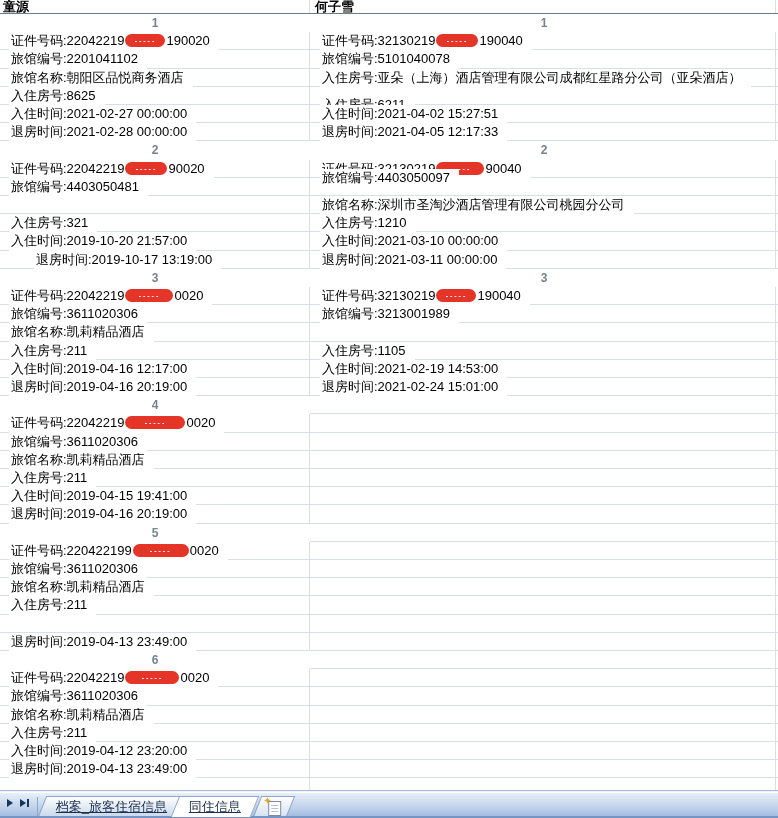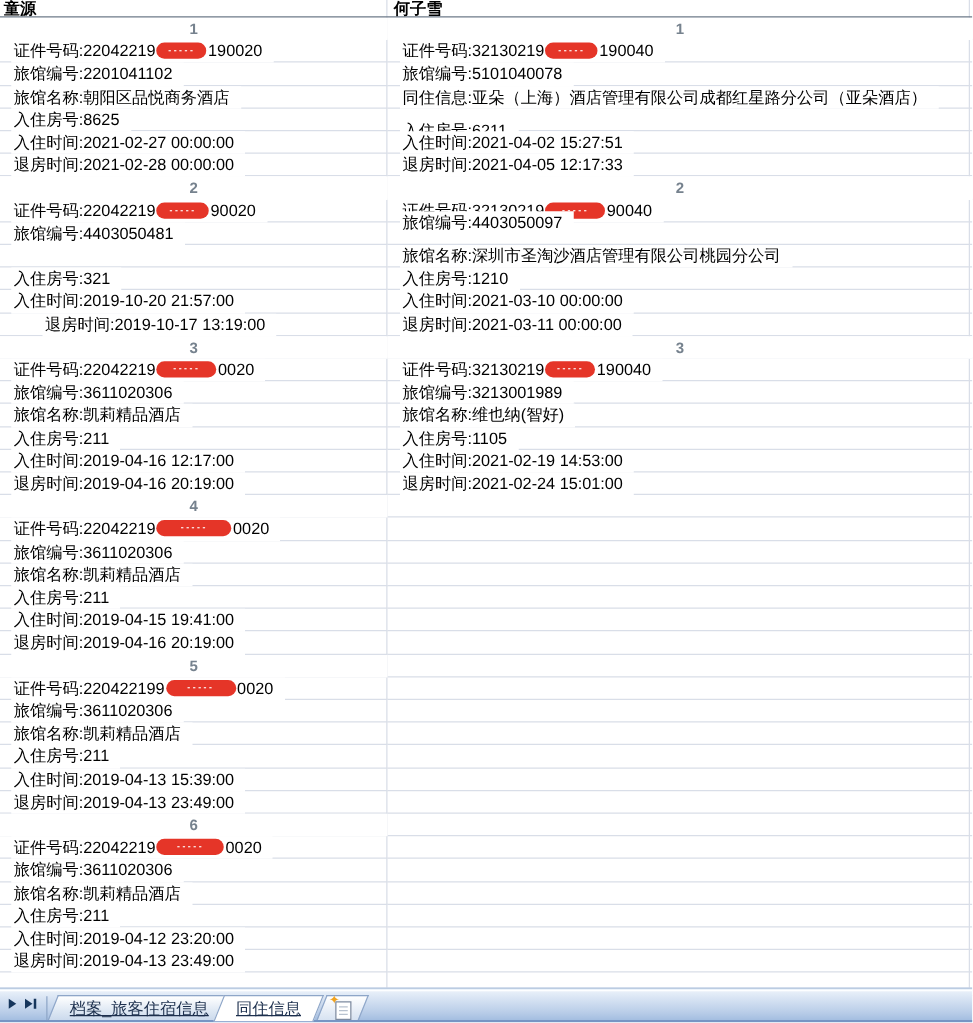--- a/index.html
+++ b/index.html
@@ -137,21 +137,20 @@
         <div class="cell-line" style="top: 432.6px; left: 9px; height: 18.2px; line-height: 18.2px;">旅馆编号:3611020306</div>
         <div class="cell-line" style="top: 450.8px; left: 9px; height: 18.2px; line-height: 18.2px;">旅馆名称:凯莉精品酒店</div>
         <div class="cell-line" style="top: 469px; left: 9px; height: 18.2px; line-height: 18.2px;">入住房号:211</div>
         <div class="cell-line" style="top: 487.2px; left: 9px; height: 18.2px; line-height: 18.2px;">入住时间:2019-04-15 19:41:00</div>
         <div class="cell-line" style="top: 505.4px; left: 9px; height: 18.2px; line-height: 18.2px;">退房时间:2019-04-16 20:19:00</div>
         <div class="idx-row" style="top: 523.6px; height: 18.2px; line-height: 18.2px; color: rgb(118, 130, 142);">5</div>
         <div class="cell-line" style="top: 541.8px; left: 9px; height: 18.2px; line-height: 18.2px;">证件号码:220422199<span class="redact" style="width: 56px; background: rgb(229, 53, 40);">-----</span>0020</div>
         <div class="cell-line" style="top: 560px; left: 9px; height: 18.2px; line-height: 18.2px;">旅馆编号:3611020306</div>
         <div class="cell-line" style="top: 578.2px; left: 9px; height: 18.2px; line-height: 18.2px;">旅馆名称:凯莉精品酒店</div>
         <div class="cell-line" style="top: 596.4px; left: 9px; height: 18.2px; line-height: 18.2px;">入住房号:211</div>
-        <div class="cell-line" style="top: 614.6px; left: 9px; height: 18.2px; line-height: 18.2px;">入住时间:2019-04-13 15:39:00</div>
         <div class="cell-line" style="top: 632.8px; left: 9px; height: 18.2px; line-height: 18.2px;">退房时间:2019-04-13 23:49:00</div>
         <div class="idx-row" style="top: 651px; height: 18.2px; line-height: 18.2px; color: rgb(118, 130, 142);">6</div>
         <div class="cell-line" style="top: 669.2px; left: 9px; height: 18.2px; line-height: 18.2px;">证件号码:22042219<span class="redact" style="width: 54px; background: rgb(229, 53, 40);">-----</span>0020</div>
         <div class="cell-line" style="top: 687.4px; left: 9px; height: 18.2px; line-height: 18.2px;">旅馆编号:3611020306</div>
         <div class="cell-line" style="top: 705.6px; left: 9px; height: 18.2px; line-height: 18.2px;">旅馆名称:凯莉精品酒店</div>
         <div class="cell-line" style="top: 723.8px; left: 9px; height: 18.2px; line-height: 18.2px;">入住房号:211</div>
         <div class="cell-line" style="top: 742px; left: 9px; height: 18.2px; line-height: 18.2px;">入住时间:2019-04-12 23:20:00</div>
         <div class="cell-line" style="top: 760.2px; left: 9px; height: 18.2px; line-height: 18.2px;">退房时间:2019-04-13 23:49:00</div>
       </div>
 
@@ -197,35 +196,34 @@
         <div class="hline" style="top: 686.4px; background: rgb(217, 222, 232);"></div>
         <div class="hline" style="top: 704.6px; background: rgb(217, 222, 232);"></div>
         <div class="hline" style="top: 722.8px; background: rgb(217, 222, 232);"></div>
         <div class="hline" style="top: 741px; background: rgb(217, 222, 232);"></div>
         <div class="hline" style="top: 759.2px; background: rgb(217, 222, 232);"></div>
         <div class="hline" style="top: 777.4px; background: rgb(217, 222, 232);"></div>
         <div class="hline" style="top: 795.6px; background: rgb(217, 222, 232);"></div>
         <div class="idx-row" style="top: 14px; height: 18.2px; line-height: 18.2px; color: rgb(118, 130, 142);">1</div>
         <div class="cell-line" style="top: 32.2px; left: 10px; height: 18.2px; line-height: 18.2px;">证件号码:32130219<span class="redact" style="width: 42px; background: rgb(229, 53, 40);">-----</span>190040</div>
         <div class="cell-line" style="top: 50.4px; left: 10px; height: 18.2px; line-height: 18.2px;">旅馆编号:5101040078</div>
-        <div class="cell-line" style="top: 68.6px; left: 10px; height: 18.2px; line-height: 18.2px;">同住信息:亚朵（上海）酒店管理有限公司成都红星路分公司（亚朵酒店）</div>
+        <div class="cell-line" style="top: 68.6px; left: 10px; height: 18.2px; line-height: 18.2px;">入住房号:亚朵（上海）酒店管理有限公司成都红星路分公司（亚朵酒店）</div>
         <div class="cell-line" style="top: 96px; left: 10px; height: 18.2px; line-height: 18.2px;">入住房号:6211</div>
         <div class="cell-line" style="top: 105px; left: 10px; height: 18.2px; line-height: 18.2px;">入住时间:2021-04-02 15:27:51</div>
         <div class="cell-line" style="top: 123.2px; left: 10px; height: 18.2px; line-height: 18.2px;">退房时间:2021-04-05 12:17:33</div>
         <div class="idx-row" style="top: 141.4px; height: 18.2px; line-height: 18.2px; color: rgb(118, 130, 142);">2</div>
         <div class="cell-line" style="top: 159.6px; left: 10px; height: 18.2px; line-height: 18.2px;">证件号码:32130219<span class="redact" style="width: 48px; background: rgb(229, 53, 40);">-----</span>90040</div>
         <div class="cell-line" style="top: 169px; left: 10px; height: 18.2px; line-height: 18.2px;">旅馆编号:4403050097</div>
         <div class="cell-line" style="top: 196px; left: 10px; height: 18.2px; line-height: 18.2px;">旅馆名称:深圳市圣淘沙酒店管理有限公司桃园分公司</div>
         <div class="cell-line" style="top: 214.2px; left: 10px; height: 18.2px; line-height: 18.2px;">入住房号:1210</div>
         <div class="cell-line" style="top: 232.4px; left: 10px; height: 18.2px; line-height: 18.2px;">入住时间:2021-03-10 00:00:00</div>
         <div class="cell-line" style="top: 250.6px; left: 10px; height: 18.2px; line-height: 18.2px;">退房时间:2021-03-11 00:00:00</div>
         <div class="idx-row" style="top: 268.8px; height: 18.2px; line-height: 18.2px; color: rgb(118, 130, 142);">3</div>
         <div class="cell-line" style="top: 287px; left: 10px; height: 18.2px; line-height: 18.2px;">证件号码:32130219<span class="redact" style="width: 40px; background: rgb(229, 53, 40);">-----</span>190040</div>
         <div class="cell-line" style="top: 305.2px; left: 10px; height: 18.2px; line-height: 18.2px;">旅馆编号:3213001989</div>
-        <div class="cell-line" style="top: 323.4px; left: 10px; height: 18.2px; line-height: 18.2px;">旅馆名称:维也纳(智好)</div>
         <div class="cell-line" style="top: 341.6px; left: 10px; height: 18.2px; line-height: 18.2px;">入住房号:1105</div>
         <div class="cell-line" style="top: 359.8px; left: 10px; height: 18.2px; line-height: 18.2px;">入住时间:2021-02-19 14:53:00</div>
         <div class="cell-line" style="top: 378px; left: 10px; height: 18.2px; line-height: 18.2px;">退房时间:2021-02-24 15:01:00</div>
       </div>
   </div>
 
   <div class="tabbar">
     <div class="tabbar-inner">
       <div class="tabnav">
         <span class="tri"></span>

